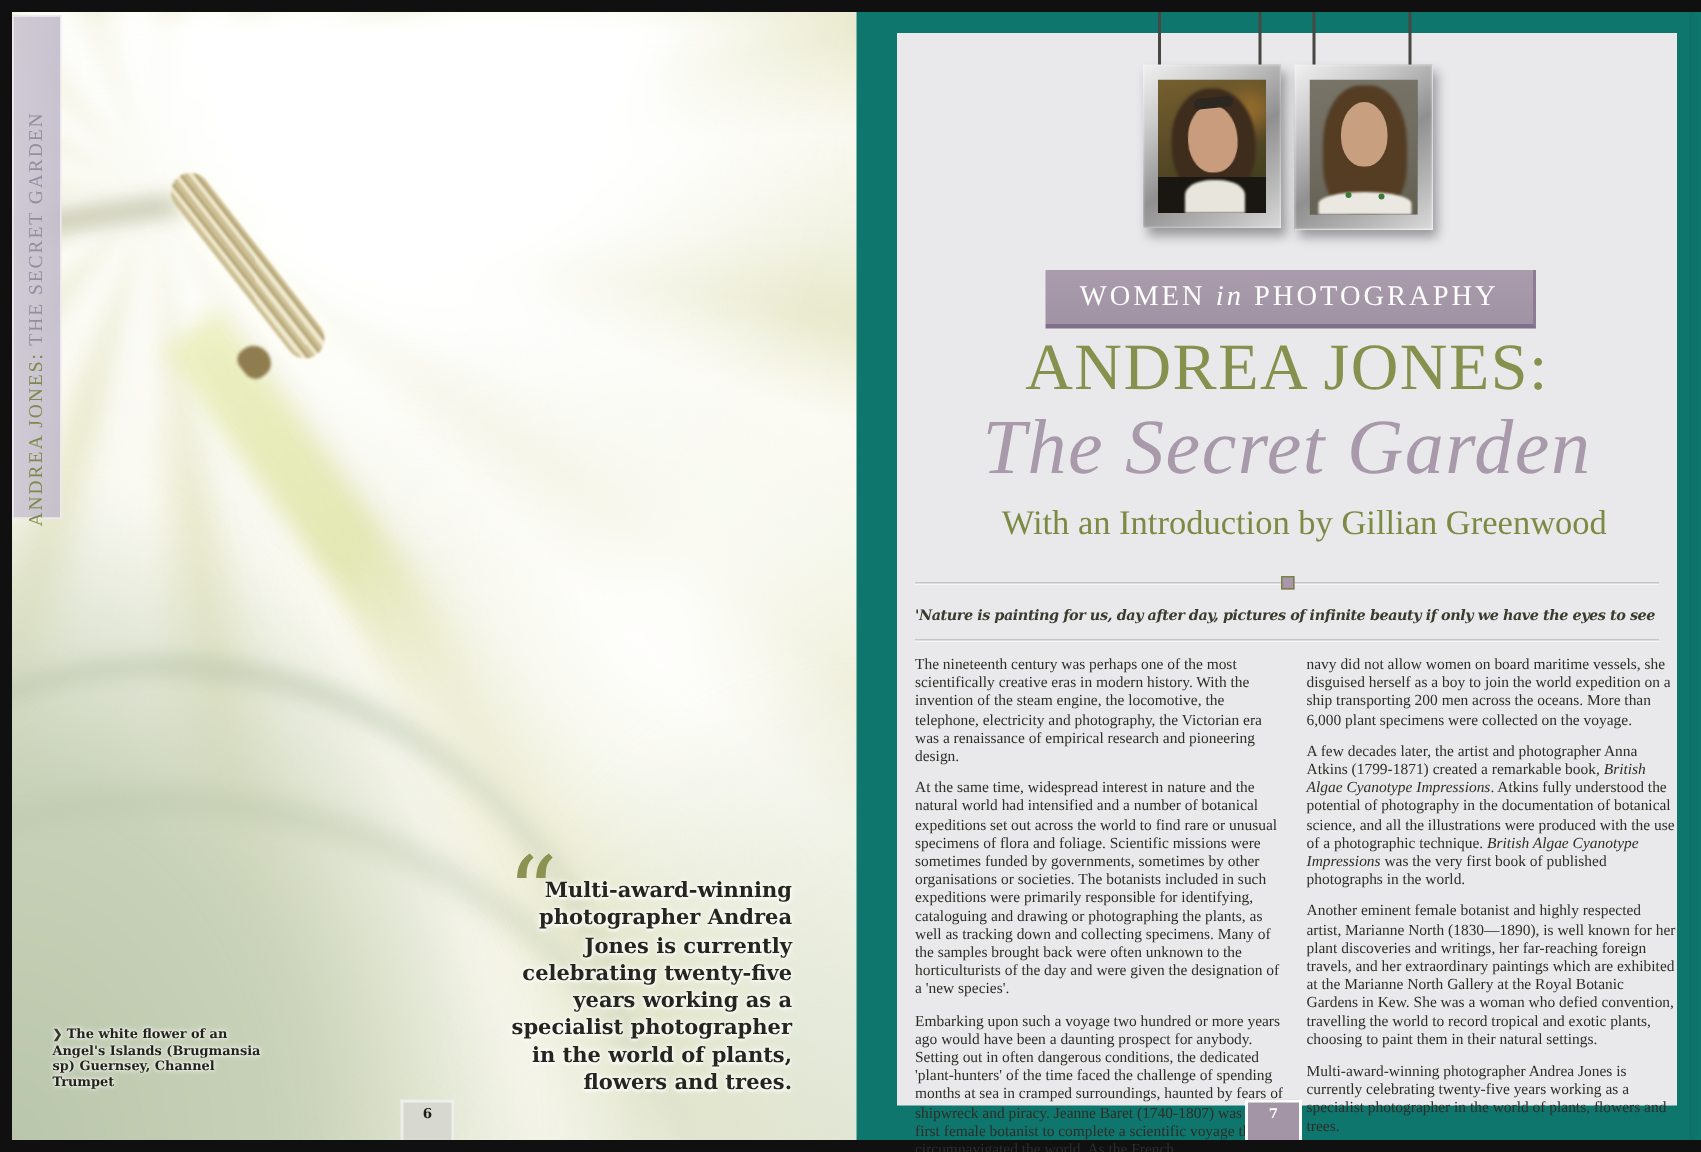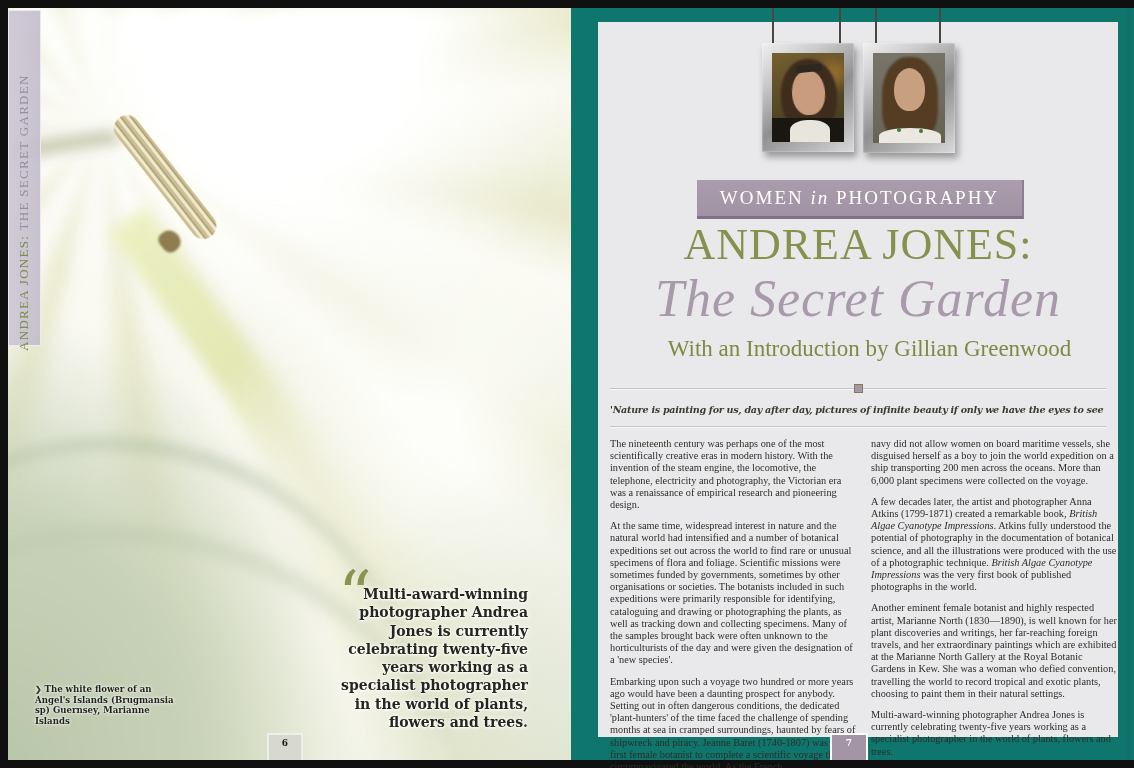--- a/index.html
+++ b/index.html
@@ -141,21 +141,21 @@
       <div class="spine-strip">
         <div class="spine-text">
           <span class="spine-a">ANDREA JONES:</span><span class="spine-b"> THE SECRET GARDEN</span>
         </div>
       </div>
 
       <div class="pull-quote-mark">“</div>
       <div class="pull-quote">Multi-award-winning photographer Andrea Jones is currently celebrating twenty-five years working as a specialist photographer in the world of plants, flowers and trees.</div>
 
       <div class="photo-caption">
-        <span class="caption-arrow">❯ </span><span><span>The white flower of an Angel's Islands (</span><span style="">Brugmansia sp</span><span>) Guernsey, Marianne Islands</span></span>
+        <span class="caption-arrow">❯ </span><span><span>The white flower of an Angel's Islands (</span><span style="">Brugmansia sp</span><span>) Guernsey, Channel Trumpet</span></span>
       </div>
 
       <div class="page-tab tab-6">6</div>
     </div>
 
     <div class="right-page">
       <div class="wire" style="left:201px"></div>
       <div class="wire" style="left:268px"></div>
       <div class="wire" style="left:304px"></div>
       <div class="wire" style="left:368px"></div>

